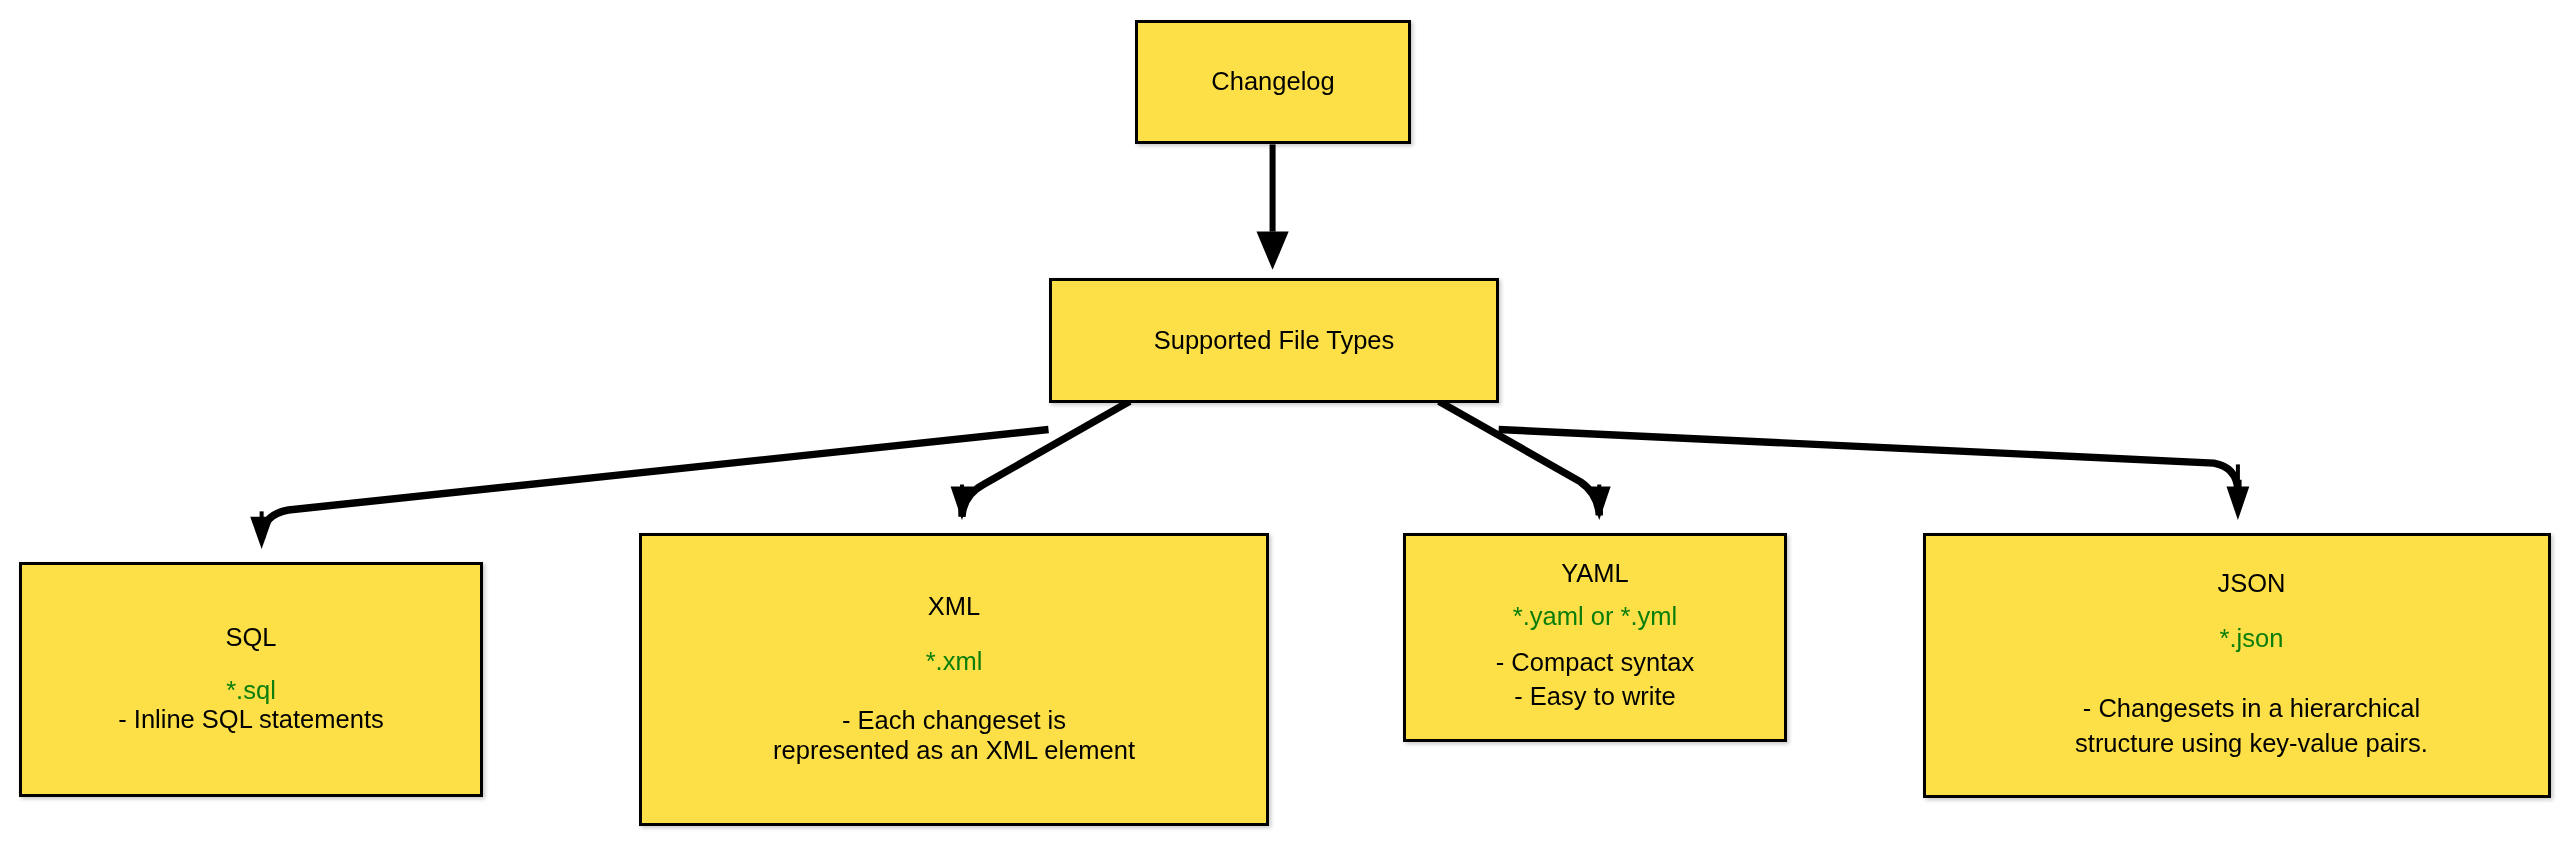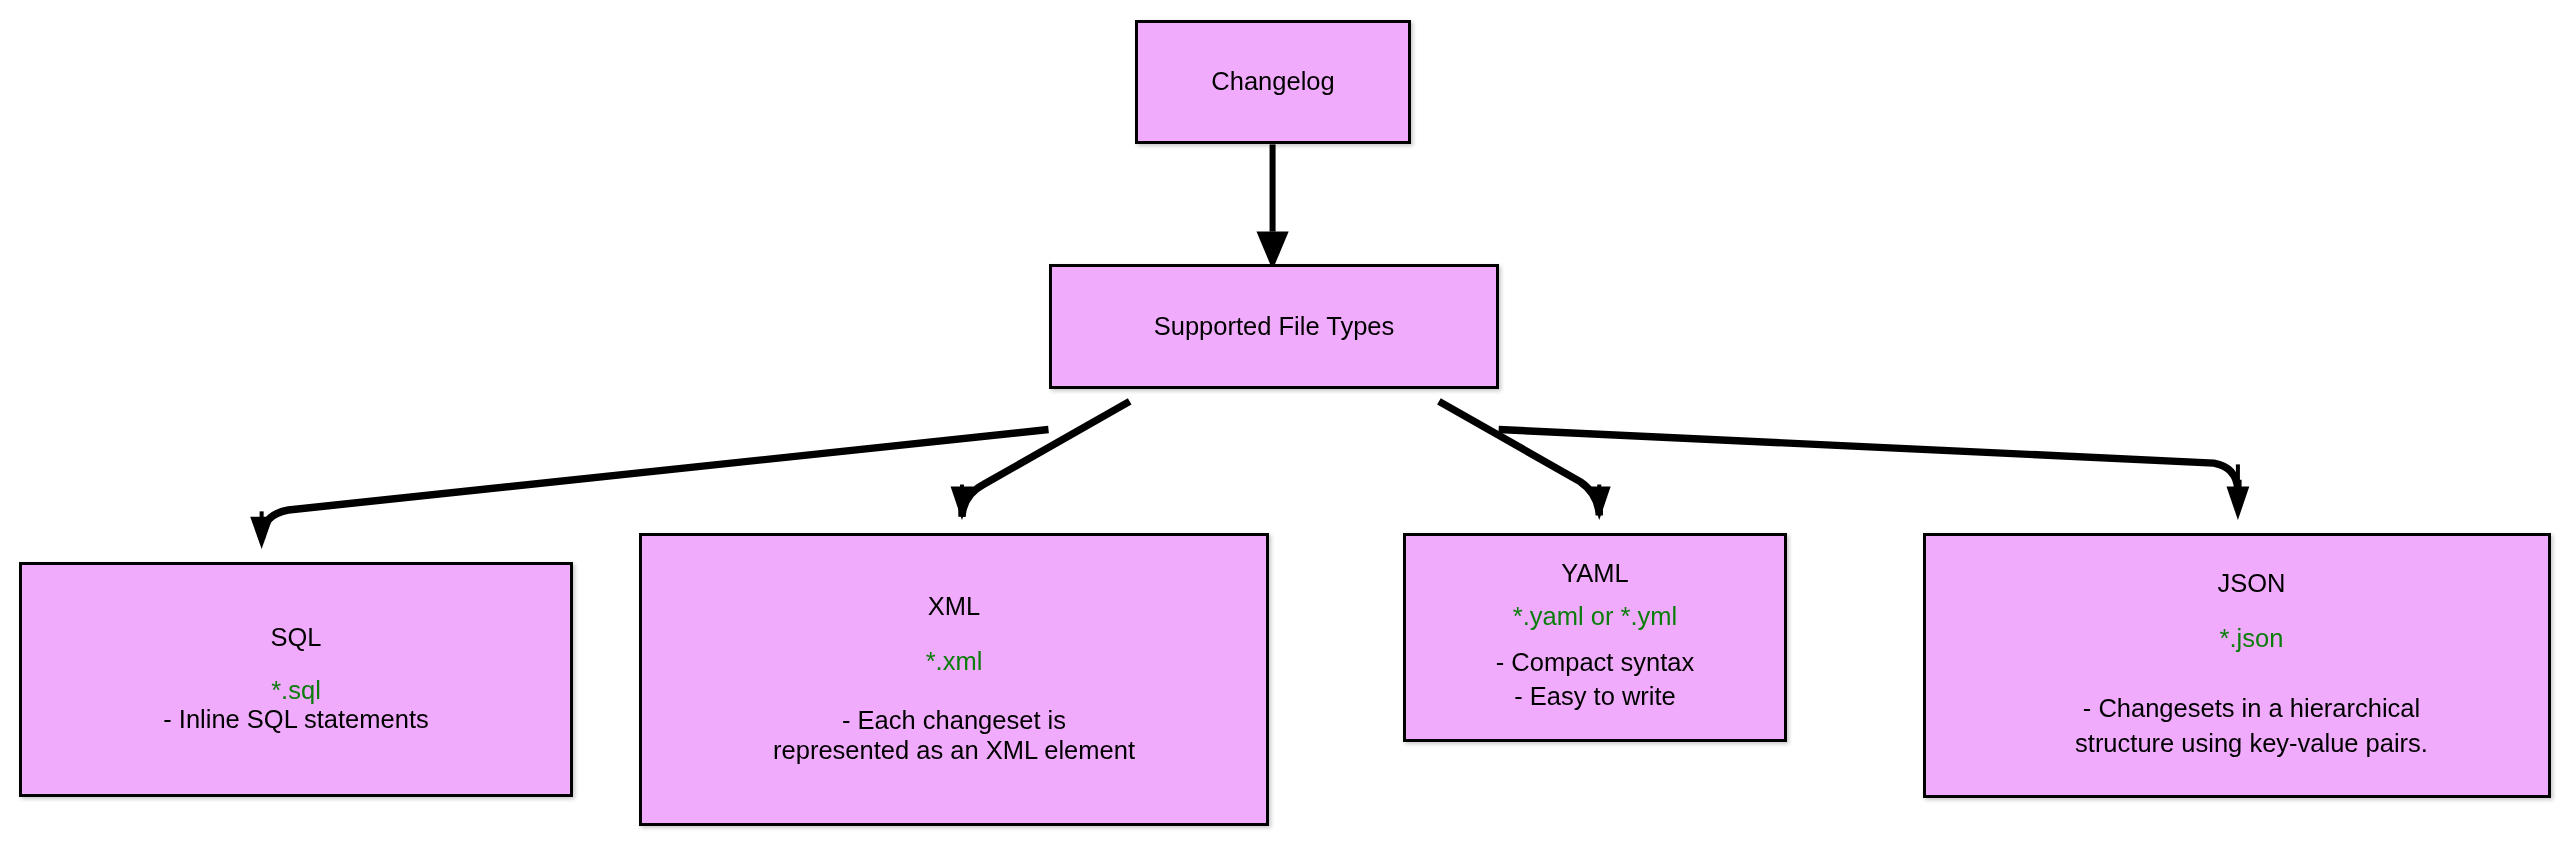--- a/index.html
+++ b/index.html
@@ -20,21 +20,21 @@
     position: absolute;
     left: 0;
     top: 0;
     width: 2576px;
     height: 853px;
     pointer-events: none;
   }
   .node {
     position: absolute;
     box-sizing: border-box;
-    background: #f0abfc;
+    background: #fde047;
     border: 3.4px solid #000000;
     display: flex;
     flex-direction: column;
     justify-content: center;
     text-align: center;
     box-shadow: 2px 2px 4px rgba(0,0,0,0.22);
     z-index: 2;
   }
   .node-line {
     color: #000000;
@@ -57,24 +57,24 @@
     font-size: 25.5px;
     color: #000000;
     line-height: 1.18;
   }
 
   
   #node-changelog {
     left: 1135px; top: 20px; width: 276px; height: 124px;
   }
   #node-supported {
-    left: 1049px; top: 264px; width: 450px; height: 125px;
+    left: 1049px; top: 278px; width: 450px; height: 125px;
   }
   #node-sql {
-    left: 19px; top: 562px; width: 554px; height: 235px;
+    left: 19px; top: 562px; width: 464px; height: 235px;
   }
   #node-xml {
     left: 639px; top: 533px; width: 630px; height: 293px;
   }
   #node-yaml {
     left: 1403px; top: 533px; width: 384px; height: 209px;
   }
   #node-json {
     left: 1923px; top: 533px; width: 628px; height: 265px; padding-left: 29px;
   }

